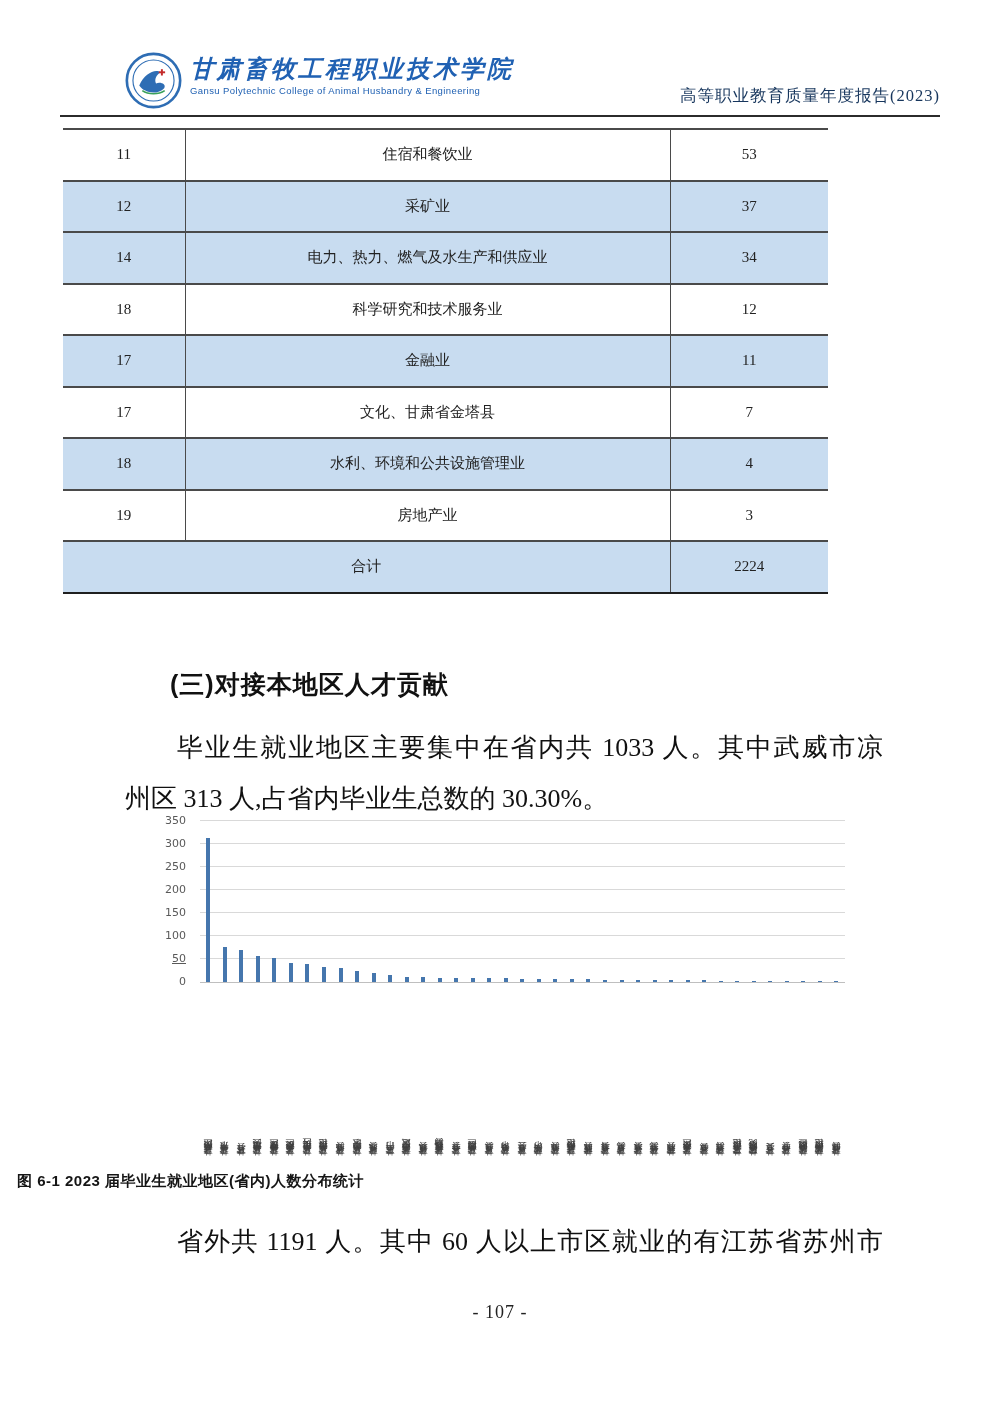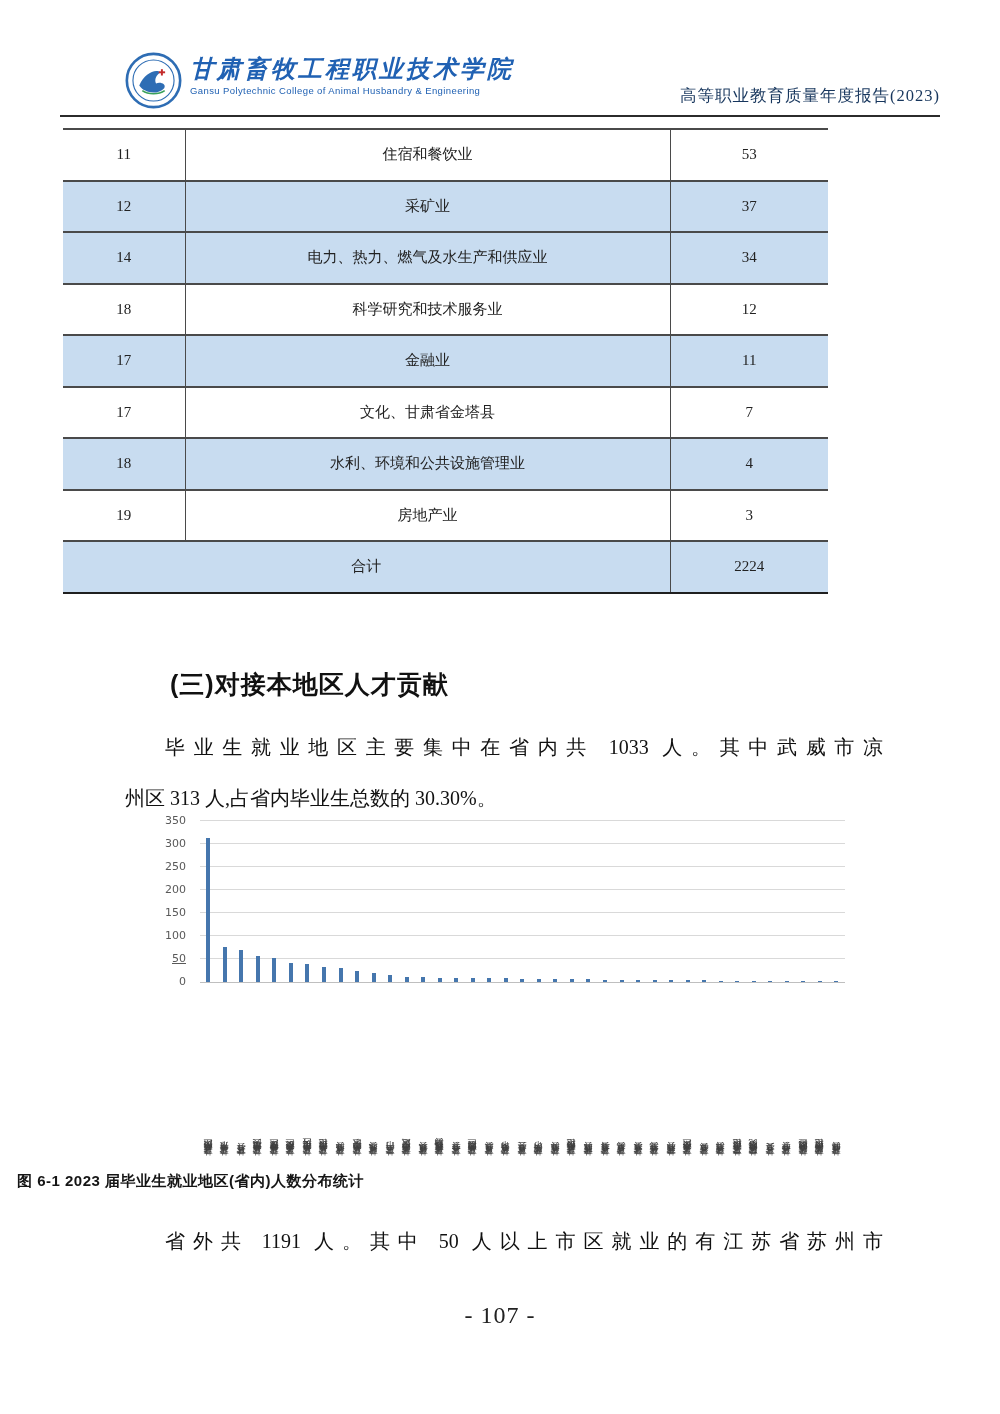--- a/index.html
+++ b/index.html
@@ -50,21 +50,21 @@
   td.c3{width:158px;border-left:1.5px solid #4a4a4a;}
   td.c12{border-right:none;}
   tr.stripe td{background:var(--stripe);}
   
   .content{position:absolute;left:125px;width:758px;}
   .sec-heading{
     position:absolute;top:668px;left:125px;width:758px;
     font-family:"Liberation Sans","DejaVu Sans",sans-serif;font-weight:700;
     font-size:25px;color:#111;text-indent:1.8em;letter-spacing:1px;
   }
-  .para{font-size:20px;line-height:51px;color:#111;}
+  .para{font-size:26px;line-height:51px;color:#111;}
   .para .l1{display:block;text-indent:2em;text-align:justify;text-align-last:justify;}
   .para .l2{display:block;text-align:left;}
   #para1{top:722px;}
   #para2{top:1216px;}
   
   .chart-wrap{position:absolute;top:822px;left:200px;width:645px;}
   .plot{position:relative;height:161px;border-bottom:1.5px solid #bfbfbf;}
   .gl{position:absolute;left:0;right:0;height:1px;background:var(--grid);}
   .yaxis{position:absolute;right:100%;top:0;bottom:0;width:44px;}
   .yt{
@@ -81,21 +81,21 @@
     font-family:"DejaVu Sans","Liberation Sans",sans-serif;font-size:9px;color:#3f3f3f;
     line-height:1;letter-spacing:1px;white-space:nowrap;
   }
   .fig-caption{
     position:absolute;top:1172px;left:17px;width:1000px;text-align:left;
     font-family:"Liberation Sans","DejaVu Sans",sans-serif;font-weight:600;
     font-size:15px;color:#151515;letter-spacing:0.5px;
   }
   .page-number{
     position:absolute;top:1302px;left:0;width:1000px;text-align:center;
-    font-size:24px;color:#222;letter-spacing:1px;
+    font-size:18px;color:#222;letter-spacing:1px;
   }
 </style>
 </head>
 <body>
 
 <div class="page">
 
   <div class="header">
     <svg class="logo" viewBox="0 0 56 56" aria-hidden="true">
       <circle cx="28" cy="28" r="26.2" fill="#ffffff" stroke="#2e6db4" stroke-width="2.6"></circle>
@@ -426,18 +426,18 @@
         </div>
         <div class="xcol">
           <span>甘肃省碌曲县</span>
         </div>
       </div>
   </div>
 
   <div class="fig-caption">图 6-1  2023 届毕业生就业地区(省内)人数分布统计</div>
 
   <p class="para content" id="para2">
-    <span class="l1">省外共 1191 人。其中 50 人以上市区就业的有江苏省苏州市</span>
+    <span class="l1">省外共 1191 人。其中 60 人以上市区就业的有江苏省苏州市</span>
   </p>
 
   <div class="page-number">- 107 -</div>
 
 </div>
 
 </body></html>

